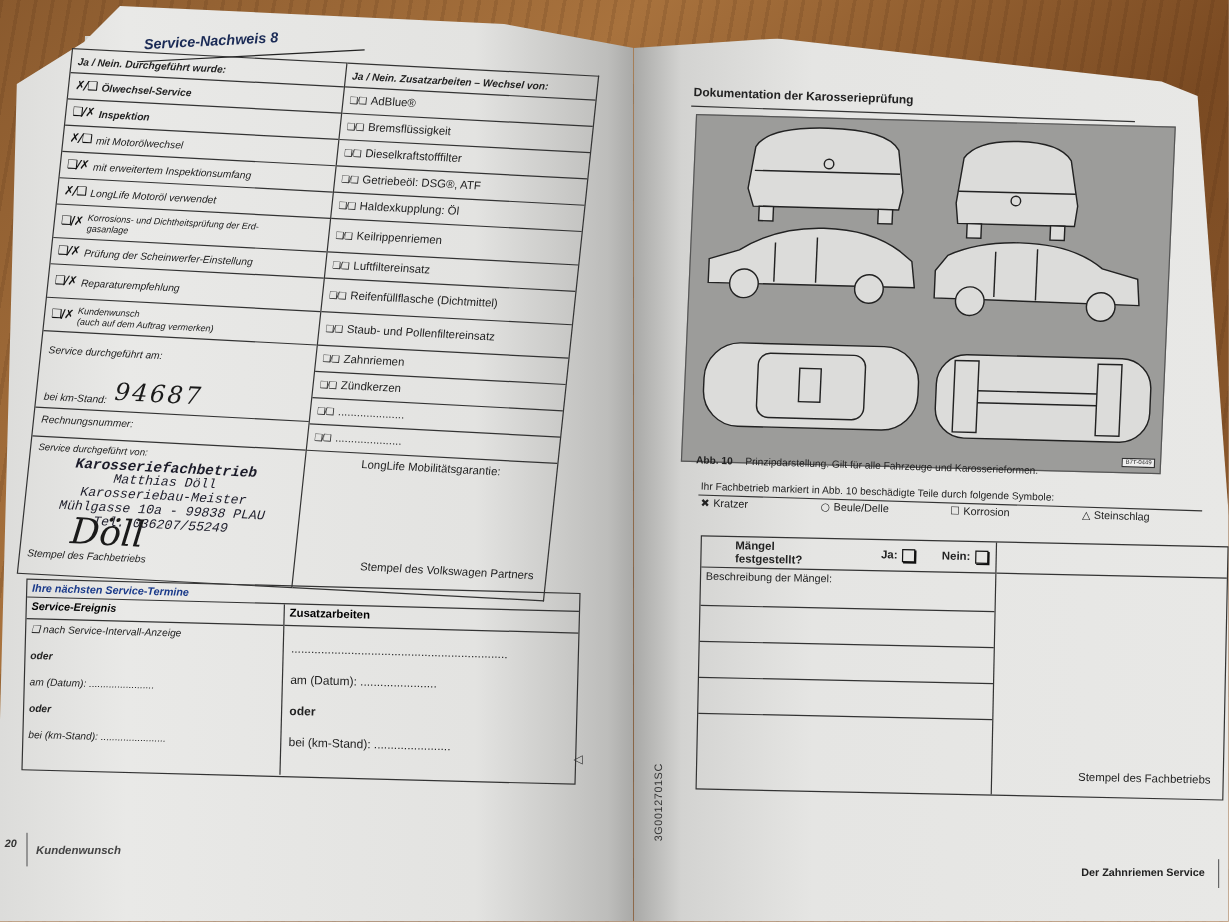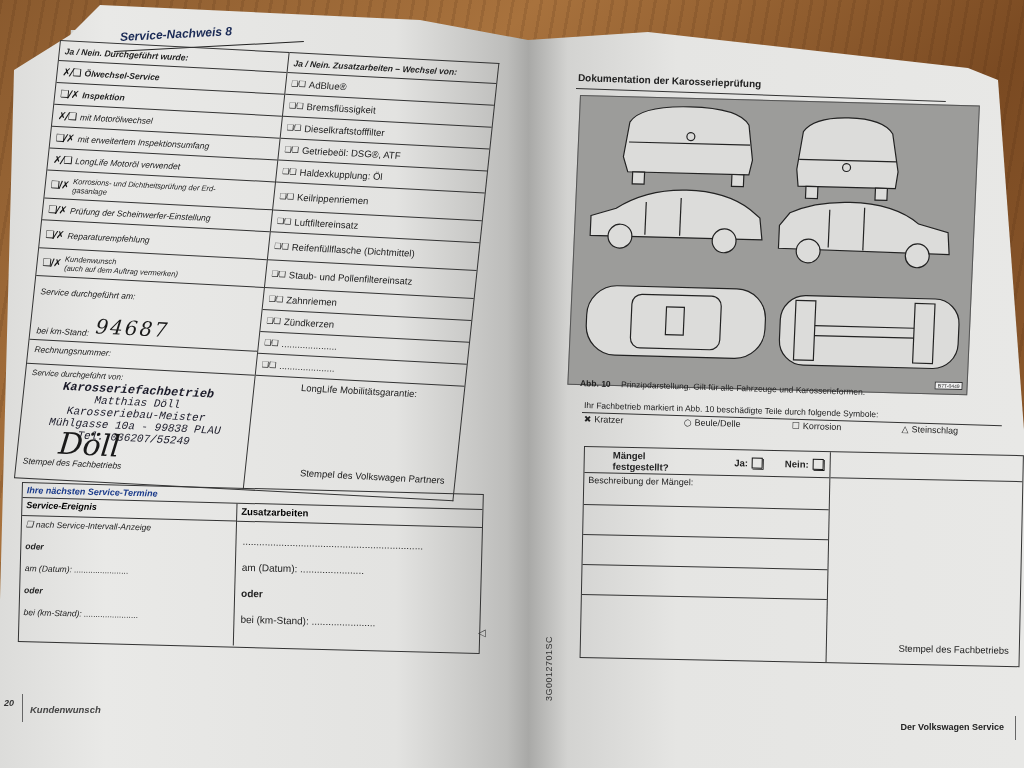--- a/index.html
+++ b/index.html
@@ -379,15 +379,15 @@
       <div class="m-line"></div>
       <div class="m-line"></div>
     </div>
     <div class="m-right">
       <div class="m-rhdr"></div>
       <div class="m-stamp">Stempel des Fachbetriebs</div>
     </div>
   </div>
 
   <div class="doc-code">3G0012701SC</div>
-  <div class="footer-right">Der Volkswagen Service</div>
+  <div class="footer-right">Der Zahnriemen Service</div>
   <div class="footer-right-sep"></div>
 </div>
 
 </body></html>

